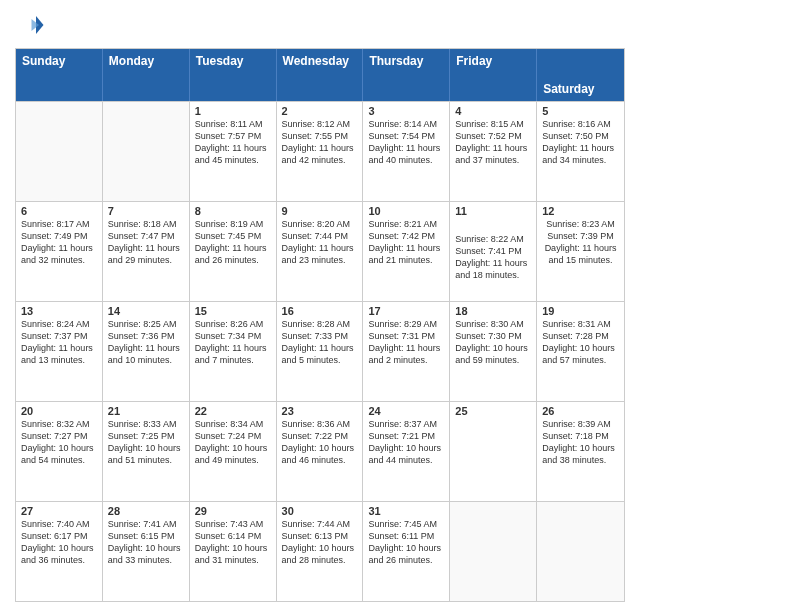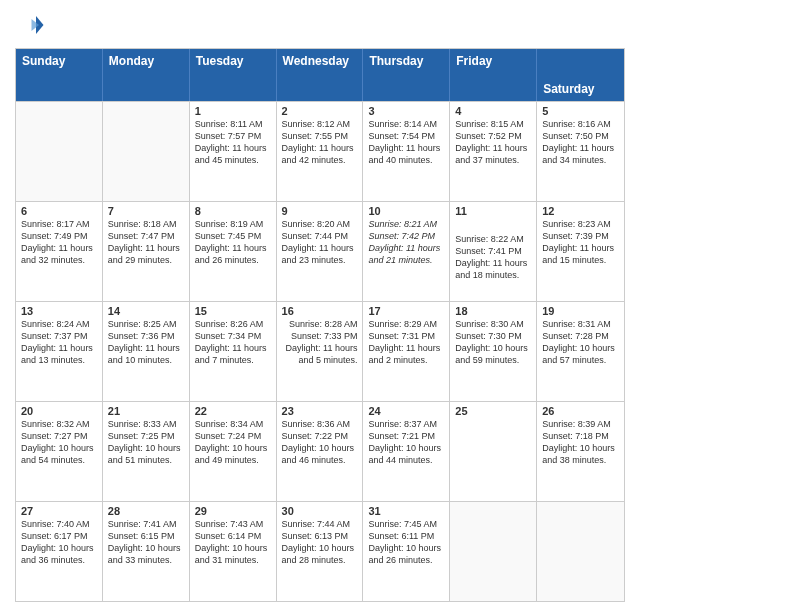--- a/index.html
+++ b/index.html
@@ -191,33 +191,33 @@
 Daylight: 11 hours and 26 minutes.</div>
           </div>
           <div class="cal-cell">
             <span class="day-num">9</span>
             <div class="info" style="white-space: pre-line;">Sunrise: 8:20 AM
 Sunset: 7:44 PM
 Daylight: 11 hours and 23 minutes.</div>
           </div>
           <div class="cal-cell">
             <span class="day-num">10</span>
-            <div class="info" style="white-space: pre-line; font-style: italic;">Sunrise: 8:21 AM
+            <div class="info" style="white-space: pre-line;">Sunrise: 8:21 AM
 Sunset: 7:42 PM
 Daylight: 11 hours and 21 minutes.</div>
           </div>
           <div class="cal-cell">
             <span class="day-num">11</span>
             <div class="info" style="white-space: pre-line; margin-top: 16px;">Sunrise: 8:22 AM
 Sunset: 7:41 PM
 Daylight: 11 hours and 18 minutes.</div>
           </div>
           <div class="cal-cell">
             <span class="day-num">12</span>
-            <div class="info" style="white-space: pre-line;">Sunrise: 8:23 AM
+            <div class="info" style="white-space: pre-line; text-align: center;">Sunrise: 8:23 AM
 Sunset: 7:39 PM
 Daylight: 11 hours and 15 minutes.</div>
           </div>
         </div>
         <div class="cal-row">
           <div class="cal-cell">
             <span class="day-num">13</span>
             <div class="info" style="white-space: pre-line;">Sunrise: 8:24 AM
 Sunset: 7:37 PM
 Daylight: 11 hours and 13 minutes.</div>
@@ -229,21 +229,21 @@
 Daylight: 11 hours and 10 minutes.</div>
           </div>
           <div class="cal-cell">
             <span class="day-num">15</span>
             <div class="info" style="white-space: pre-line;">Sunrise: 8:26 AM
 Sunset: 7:34 PM
 Daylight: 11 hours and 7 minutes.</div>
           </div>
           <div class="cal-cell">
             <span class="day-num">16</span>
-            <div class="info" style="white-space: pre-line; text-align: right;">Sunrise: 8:28 AM
+            <div class="info" style="white-space: pre-line;">Sunrise: 8:28 AM
 Sunset: 7:33 PM
 Daylight: 11 hours and 5 minutes.</div>
           </div>
           <div class="cal-cell">
             <span class="day-num">17</span>
             <div class="info" style="white-space: pre-line;">Sunrise: 8:29 AM
 Sunset: 7:31 PM
 Daylight: 11 hours and 2 minutes.</div>
           </div>
           <div class="cal-cell">

